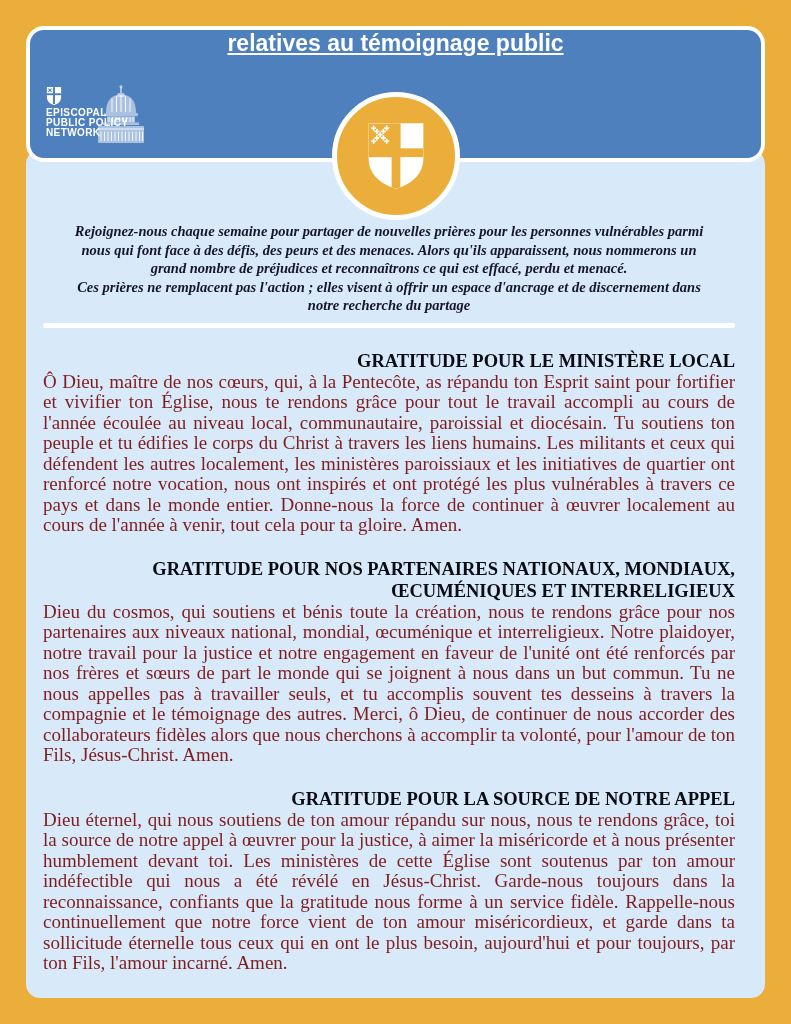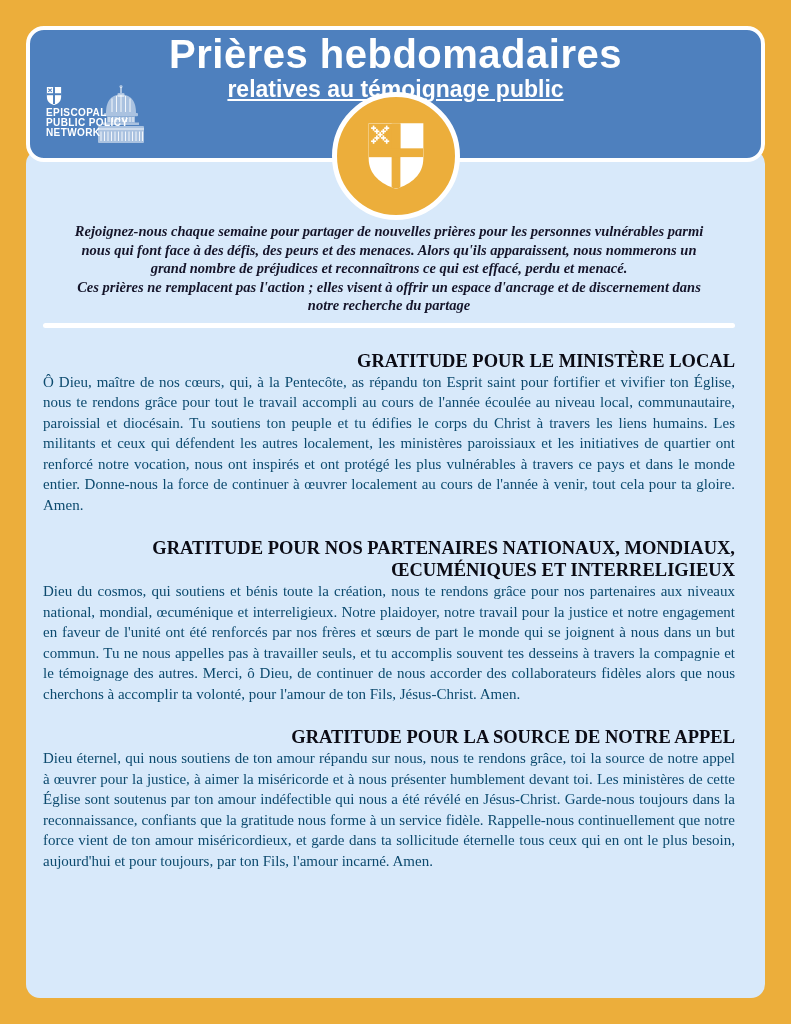--- a/index.html
+++ b/index.html
@@ -59,31 +59,30 @@
   .divider{
     height:5px;background:#ffffff;border-radius:3px;
     margin:8px 0 0 0;
   }
   .section-heading{
     font-weight:bold;color:#0b0b14;
     font-size:18.5px;line-height:22px;
     margin:22px 0 0 0;text-align:right;
   }
   .section-body{
-    margin:0;color:#0c4a6e;
-    font-size:15px;line-height:20.5px;
+    margin:0;color:#7f1d1d;
+    font-size:19px;line-height:20.5px;
     text-align:justify;
   }
 </style>
 </head>
 <body>
 
 <div class="header-panel">
 
-  <h1 class="page-title">Prières hebdomadaires</h1>
   <h2 class="page-subtitle">relatives au témoignage public</h2>
 
   <div class="logo-block">
     <span class="logo-shield">
       <svg width="16" height="20" viewBox="0 0 18 22">
         <path d="M1,1 H17 V12 C17,17 13.5,19.8 9,21 C4.5,19.8 1,17 1,12 Z" fill="#ffffff"></path>
         <rect x="7.9" y="1" width="2.2" height="19" fill="#4E80BE"></rect>
         <rect x="1" y="7.9" width="16" height="2.2" fill="#4E80BE"></rect>
         <path d="M2.6,2.6 L6.4,6.4 M6.4,2.6 L2.6,6.4" stroke="#4E80BE" stroke-width="1.2"></path>
       </svg>

